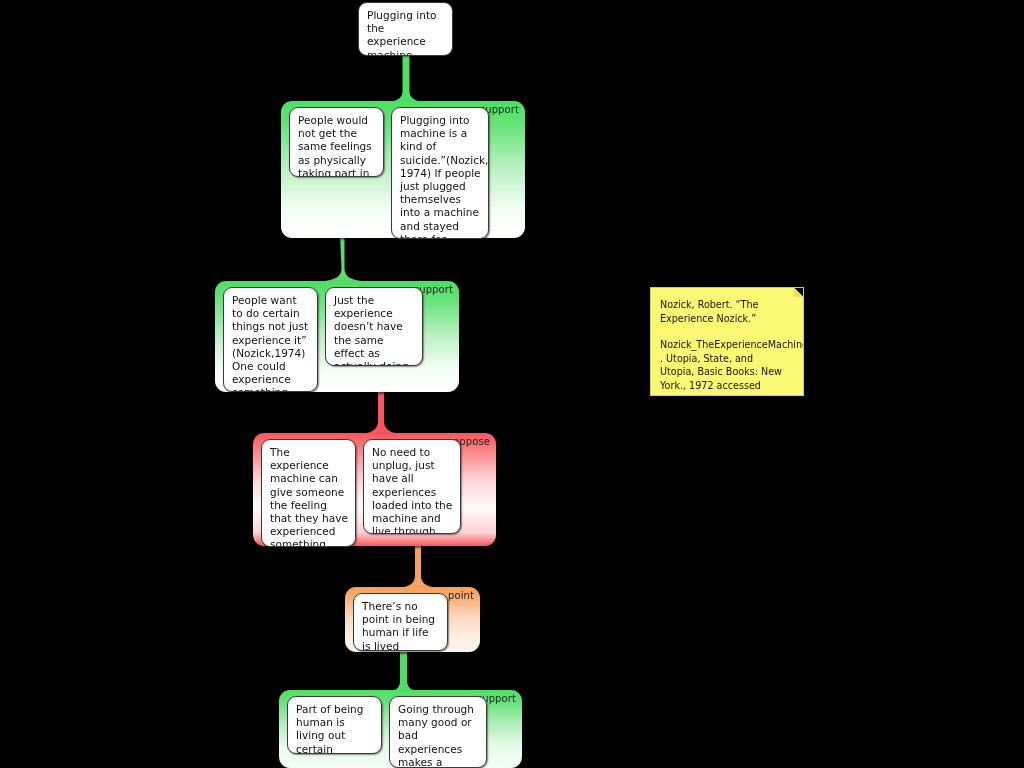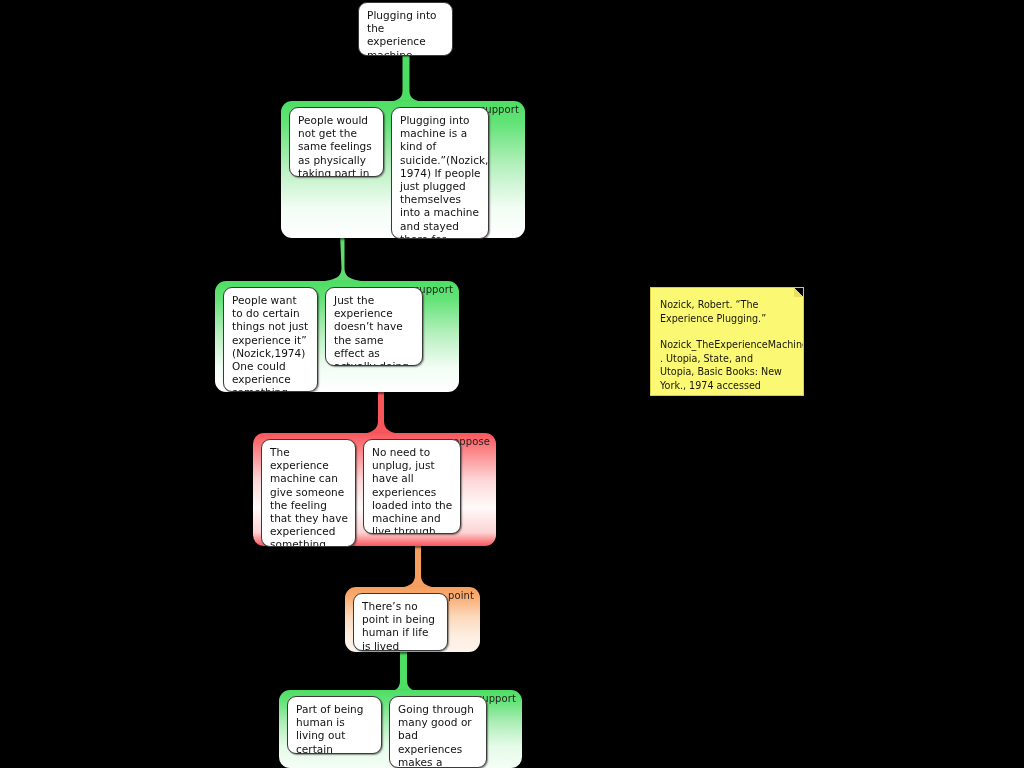--- a/index.html
+++ b/index.html
@@ -169,22 +169,22 @@
 
   <div class="group support-bottom" style="left:279px; top:690px; width:243px; height:78px;">
     <span class="group-label">support</span>
   </div>
   <div class="card" style="left:287px; top:696px; width:95px; height:58px;">Part of being human is living out certain experiences good or bad.</div>
   <div class="card" style="left:389px; top:696px; width:98px; height:72px;">Going through many good or bad experiences makes a human into the person they are.</div>
 
   <div class="sticky" style="left:650px; top:287px; width:154px; height:109px;">
     <span class="fold"></span>
     <p>Nozick, Robert. “The</p>
-    <p>Experience Plugging.”</p>
+    <p>Experience Nozick.”</p>
     <div class="gap"></div>
     <p>Nozick_TheExperienceMachine,</p>
     <p>. Utopia, State, and</p>
     <p>Utopia, Basic Books: New</p>
-    <p>York., 1974 accessed</p>
+    <p>York., 1972 accessed</p>
     <p>10/27/2019</p>
   </div>
 
 </div>
 
 </body></html>

